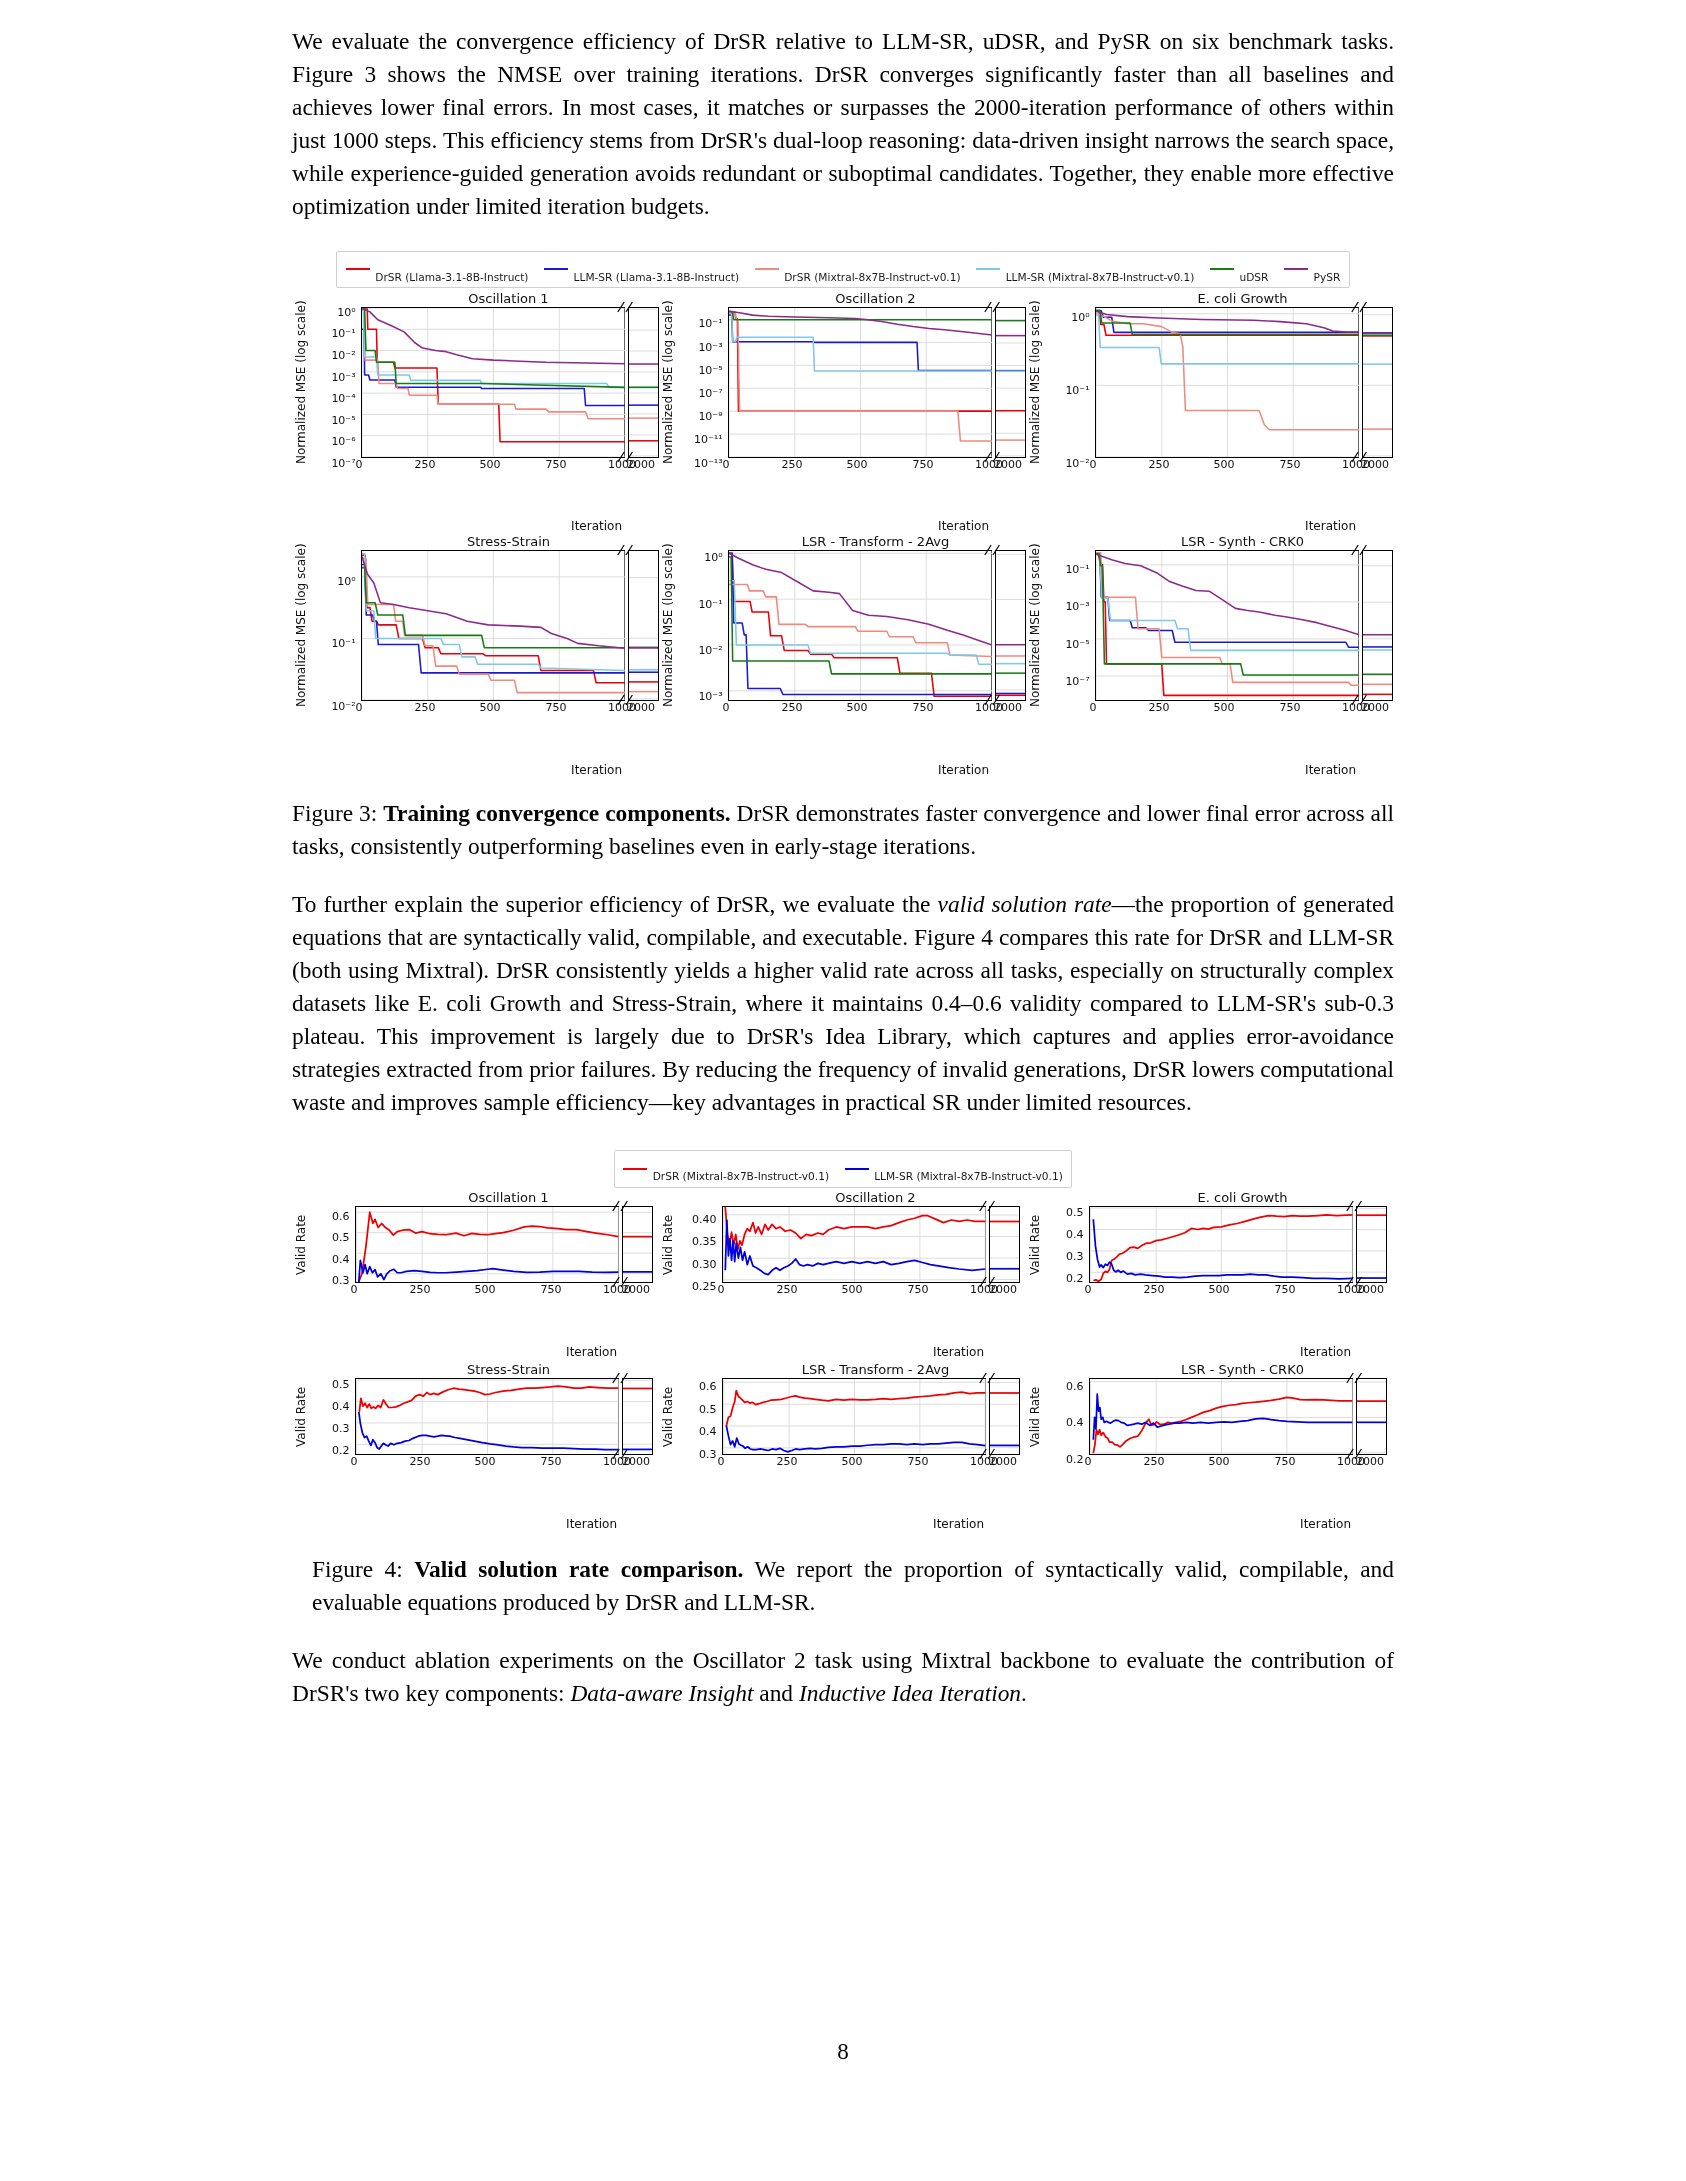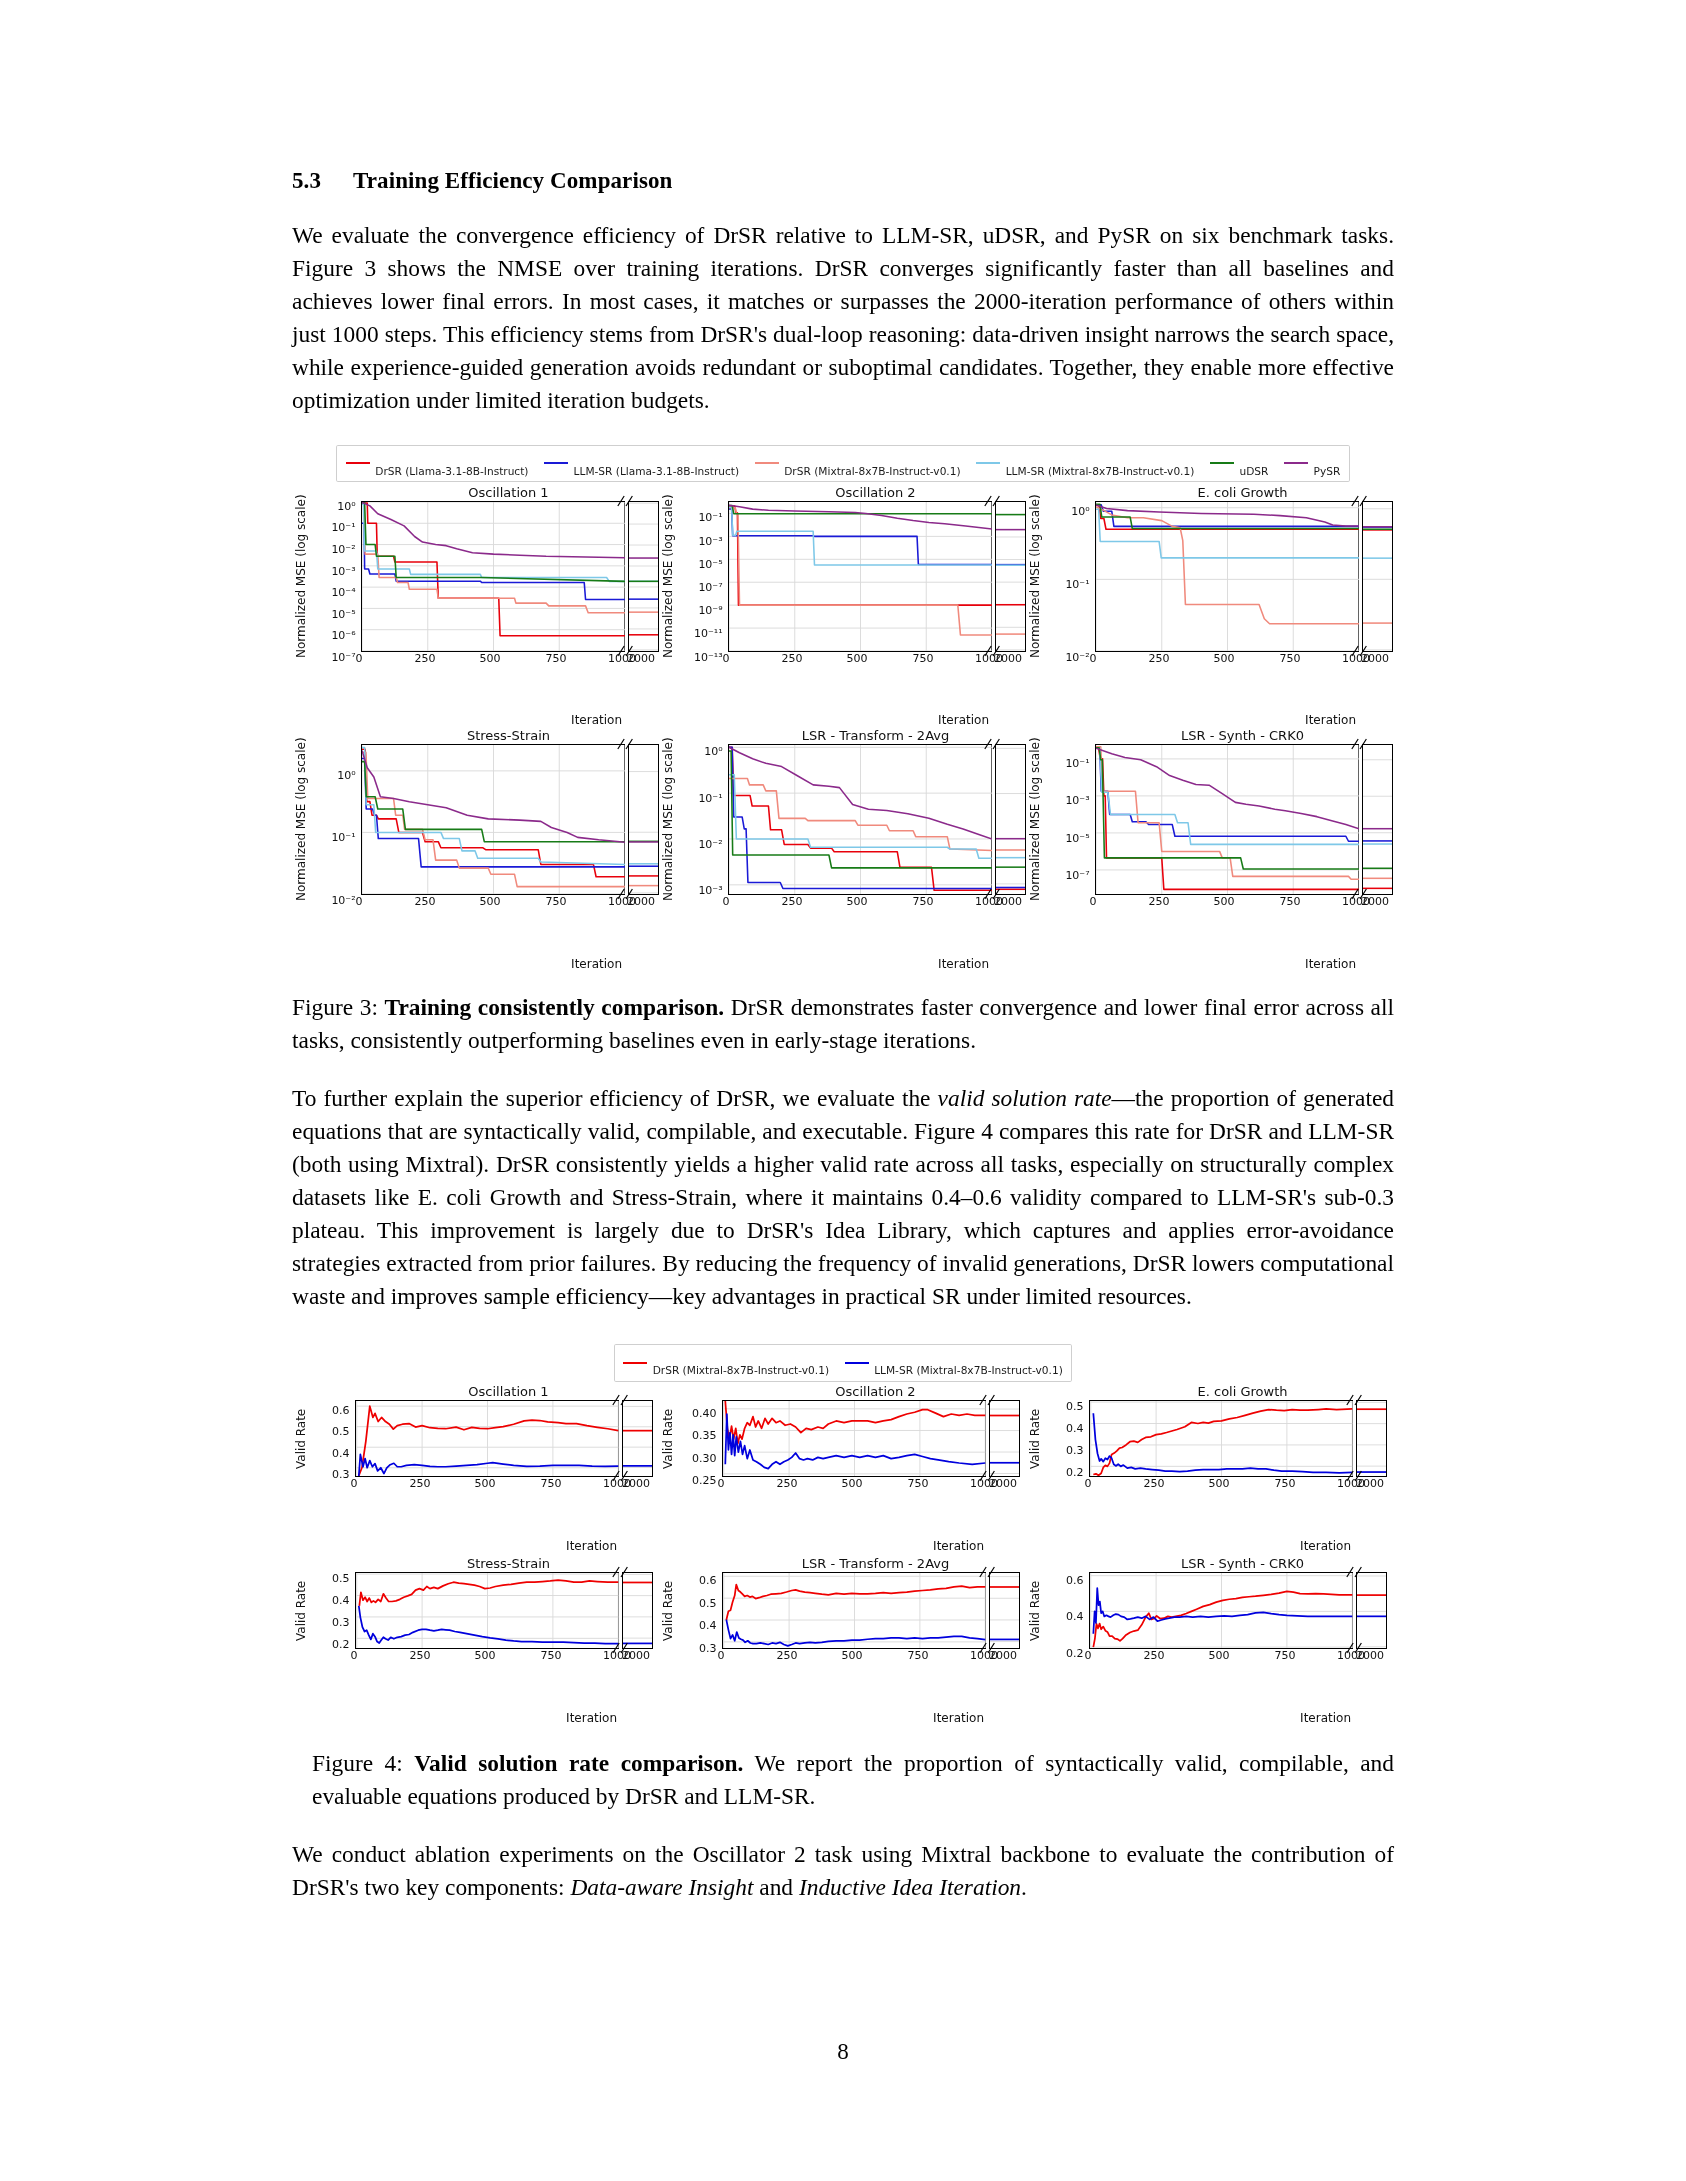--- a/index.html
+++ b/index.html
@@ -43,23 +43,20 @@
   svg{display:block;}
   .brk{position:absolute;pointer-events:none;}
   .pageno{position:absolute;width:100%;text-align:center;font-size:23px;}
 </style>
 </head>
 <body>
 
 <div class="page">
  <div class="col">
 
-  <h2 class="sec" style="top:0;margin-top:168px;">
-    <span class="num">5.3</span><span>Training Efficiency Comparison</span>
-  </h2>
   <p class="body" style="margin-top:25px;">We evaluate the convergence efficiency of DrSR relative to LLM-SR, uDSR, and PySR on six benchmark tasks. Figure 3 shows the NMSE over training iterations. DrSR converges significantly faster than all baselines and achieves lower final errors. In most cases, it matches or surpasses the 2000-iteration performance of others within just 1000 steps. This efficiency stems from DrSR's dual-loop reasoning: data-driven insight narrows the search space, while experience-guided generation avoids redundant or suboptimal candidates. Together, they enable more effective optimization under limited iteration budgets.</p>
 
   <div class="figure" id="fig3" style="margin-top:27.5px;">
         <div class="legend-bar">
           <div class="legend-box">
             <div class="lg-item">
               <span class="lg-line" style="border-top-color: rgb(232, 0, 11);"></span>
               <span class="lg-txt">DrSR (Llama-3.1-8B-Instruct)</span>
             </div>
             <div class="lg-item">
@@ -519,21 +516,21 @@
               <span style="left: 198px;">750</span>
               <span style="left: 264px;">1000</span>
               <span style="left: 283px;">2000</span>
             </div>
             <div class="xlab" style="margin-left: 66px; width: 264px;">Iteration</div>
           </div>
         </div>
       </div>
 
   <p class="caption" style="margin-top:20px;">
-    <span>Figure 3: </span><span class="bd">Training consistently comparison.</span><span> DrSR demonstrates faster convergence and lower final error across all tasks, consistently outperforming baselines even in early-stage iterations.</span>
+    <span>Figure 3: </span><span class="bd">Training convergence components.</span><span> DrSR demonstrates faster convergence and lower final error across all tasks, consistently outperforming baselines even in early-stage iterations.</span>
   </p>
 
   <p class="body" style="margin-top:25px;">
     <span>To further explain the superior efficiency of DrSR, we evaluate the </span><span class="it">valid solution rate</span><span>—the proportion of generated equations that are syntactically valid, compilable, and executable. Figure 4 compares this rate for DrSR and LLM-SR (both using Mixtral). DrSR consistently yields a higher valid rate across all tasks, especially on structurally complex datasets like E. coli Growth and Stress-Strain, where it maintains 0.4–0.6 validity compared to LLM-SR's sub-0.3 plateau. This improvement is largely due to DrSR's Idea Library, which captures and applies error-avoidance strategies extracted from prior failures. By reducing the frequency of invalid generations, DrSR lowers computational waste and improves sample efficiency—key advantages in practical SR under limited resources.</span>
   </p>
 
   <div class="figure" id="fig4" style="margin-top:31px;">
         <div class="legend-bar">
           <div class="legend-box">
             <div class="lg-item">

